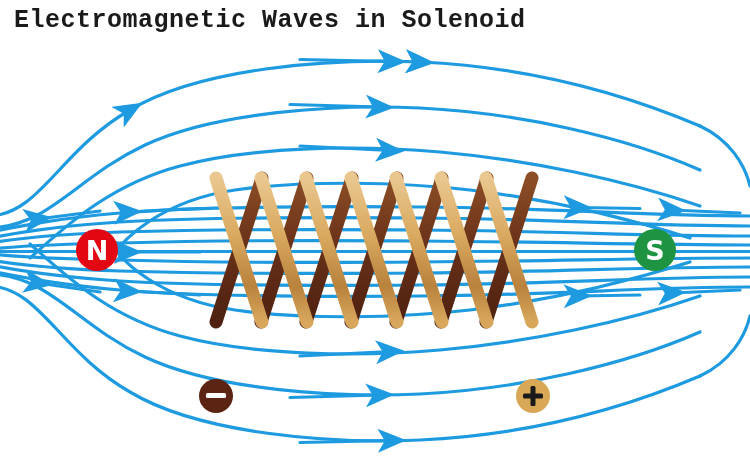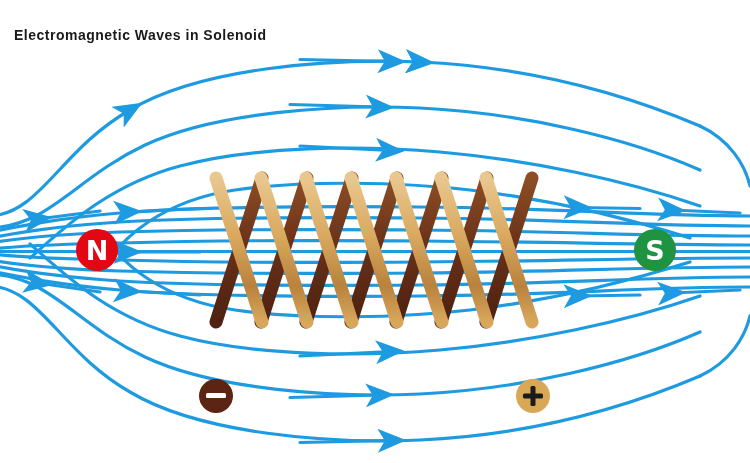--- a/index.html
+++ b/index.html
@@ -15,27 +15,26 @@
     position: relative;
     width: 750px;
     height: 463px;
     background: #ffffff;
     overflow: hidden;
   }
   #diagram-title {
     position: absolute;
     left: 14px;
     top: 6px;
-    font-family: Liberation Sans, sans-serif;
-    font-size: 14px;
+    font-family: Liberation Mono, monospace;
+    font-size: 25px;
     font-weight: bold;
     color: #1a1a1a;
     letter-spacing: 0.5px;
     white-space: nowrap;
-    margin-top: 21px;
   }
   #scene-svg {
     position: absolute;
     left: 0;
     top: 0;
     width: 750px;
     height: 463px;
   }
   .pole-label-text {
     font-family: "DejaVu Sans", "Liberation Sans", sans-serif;

